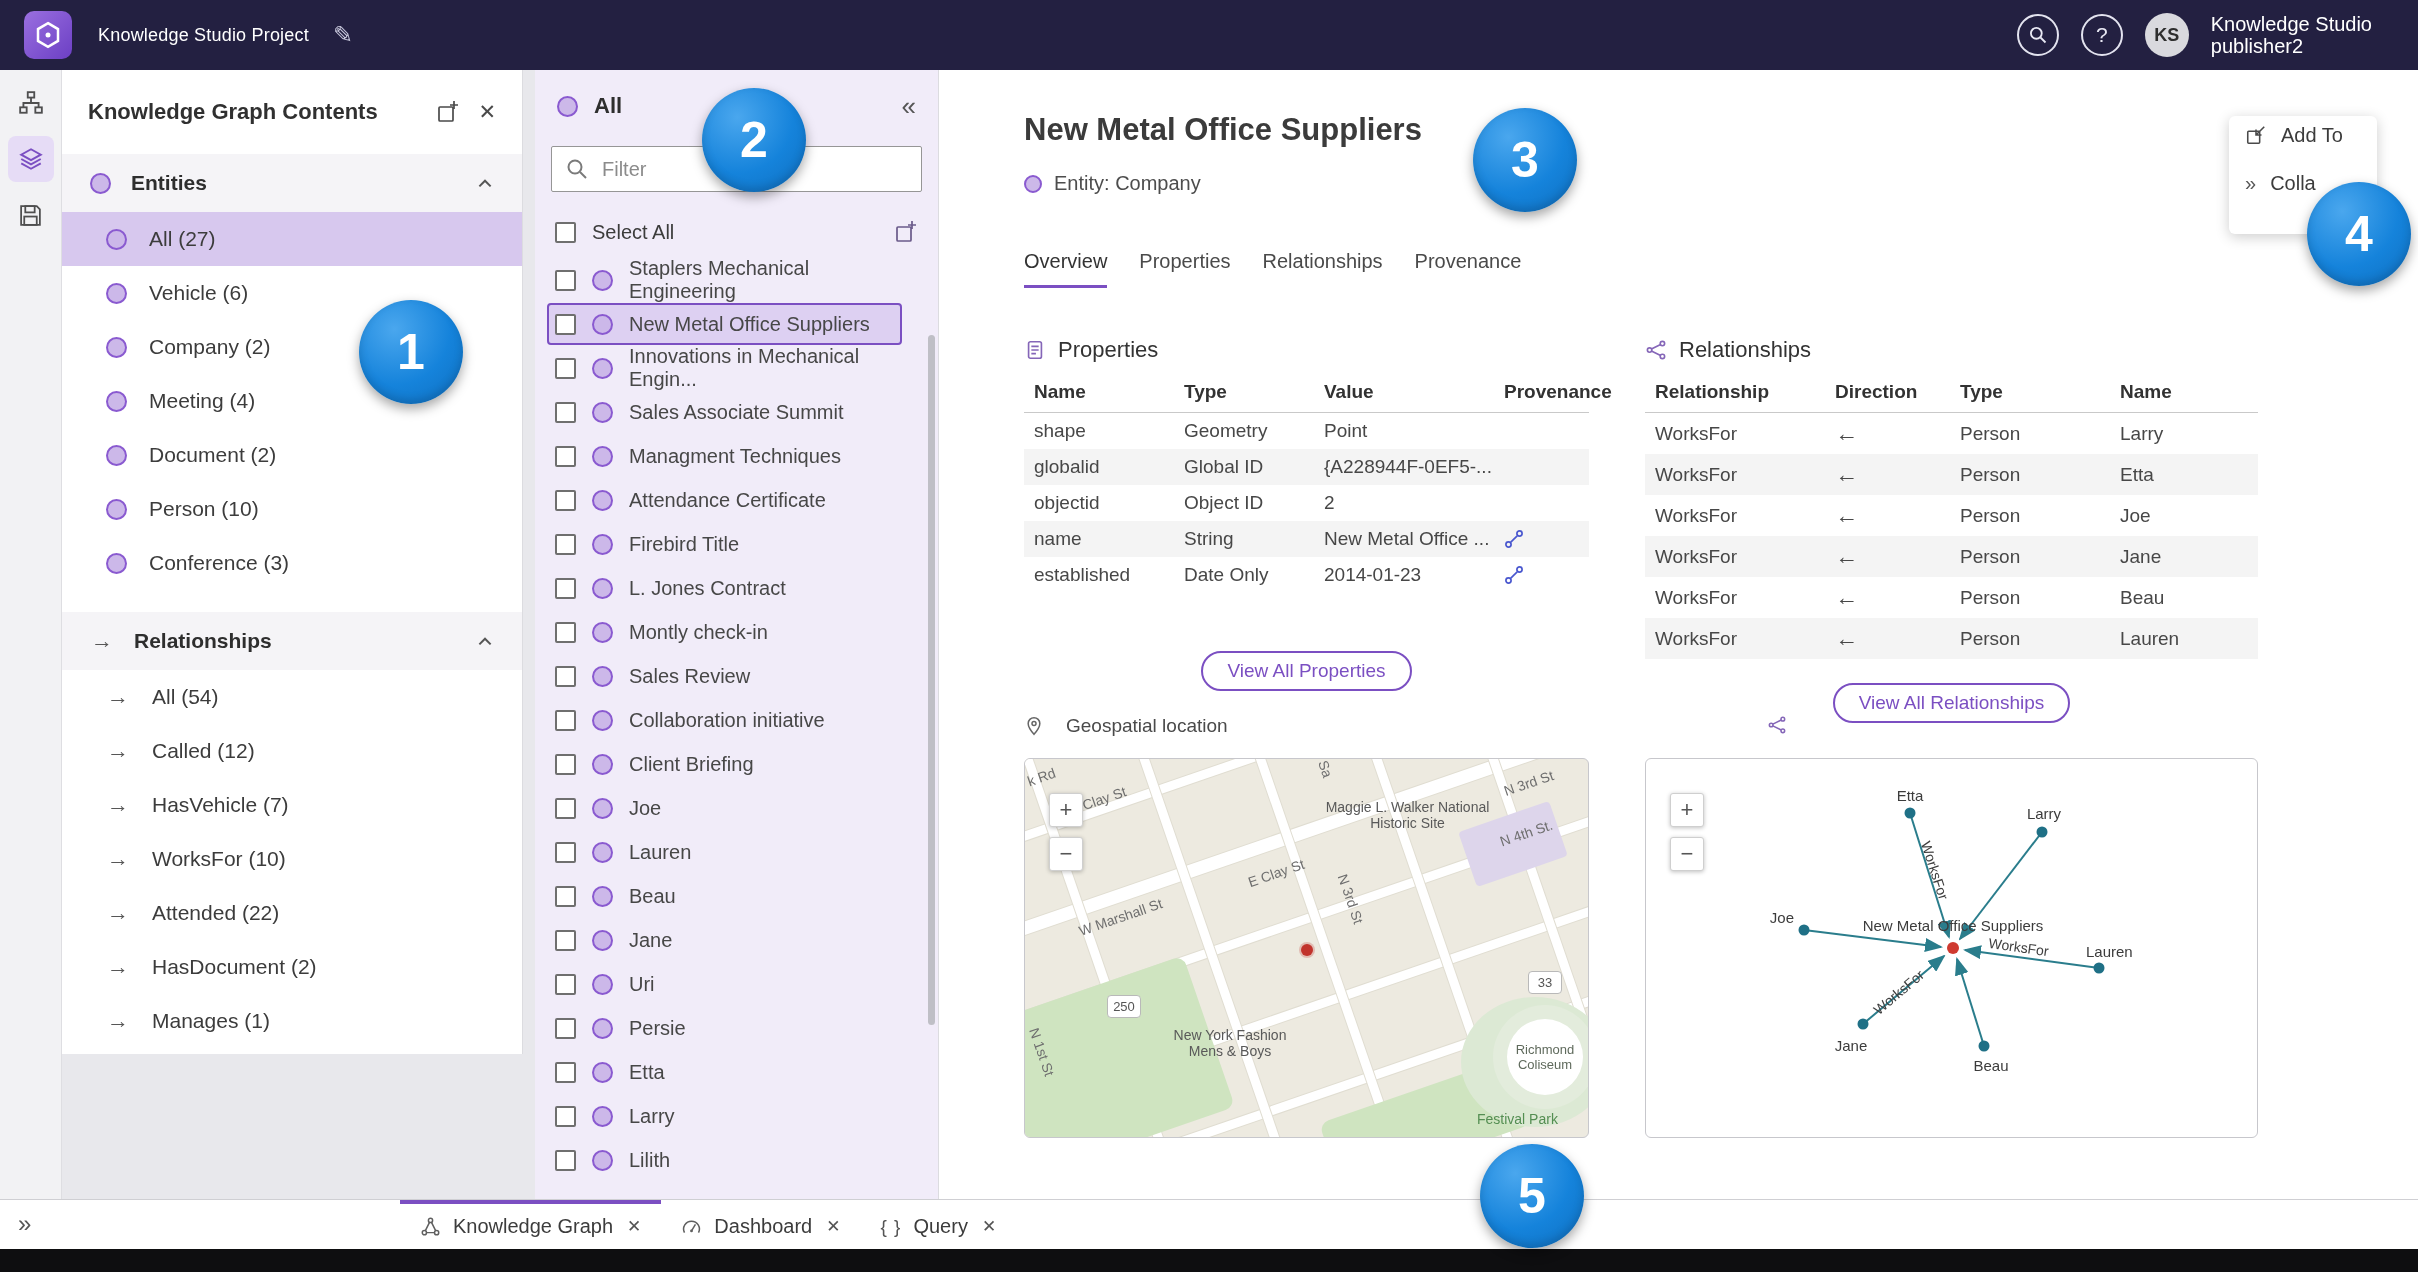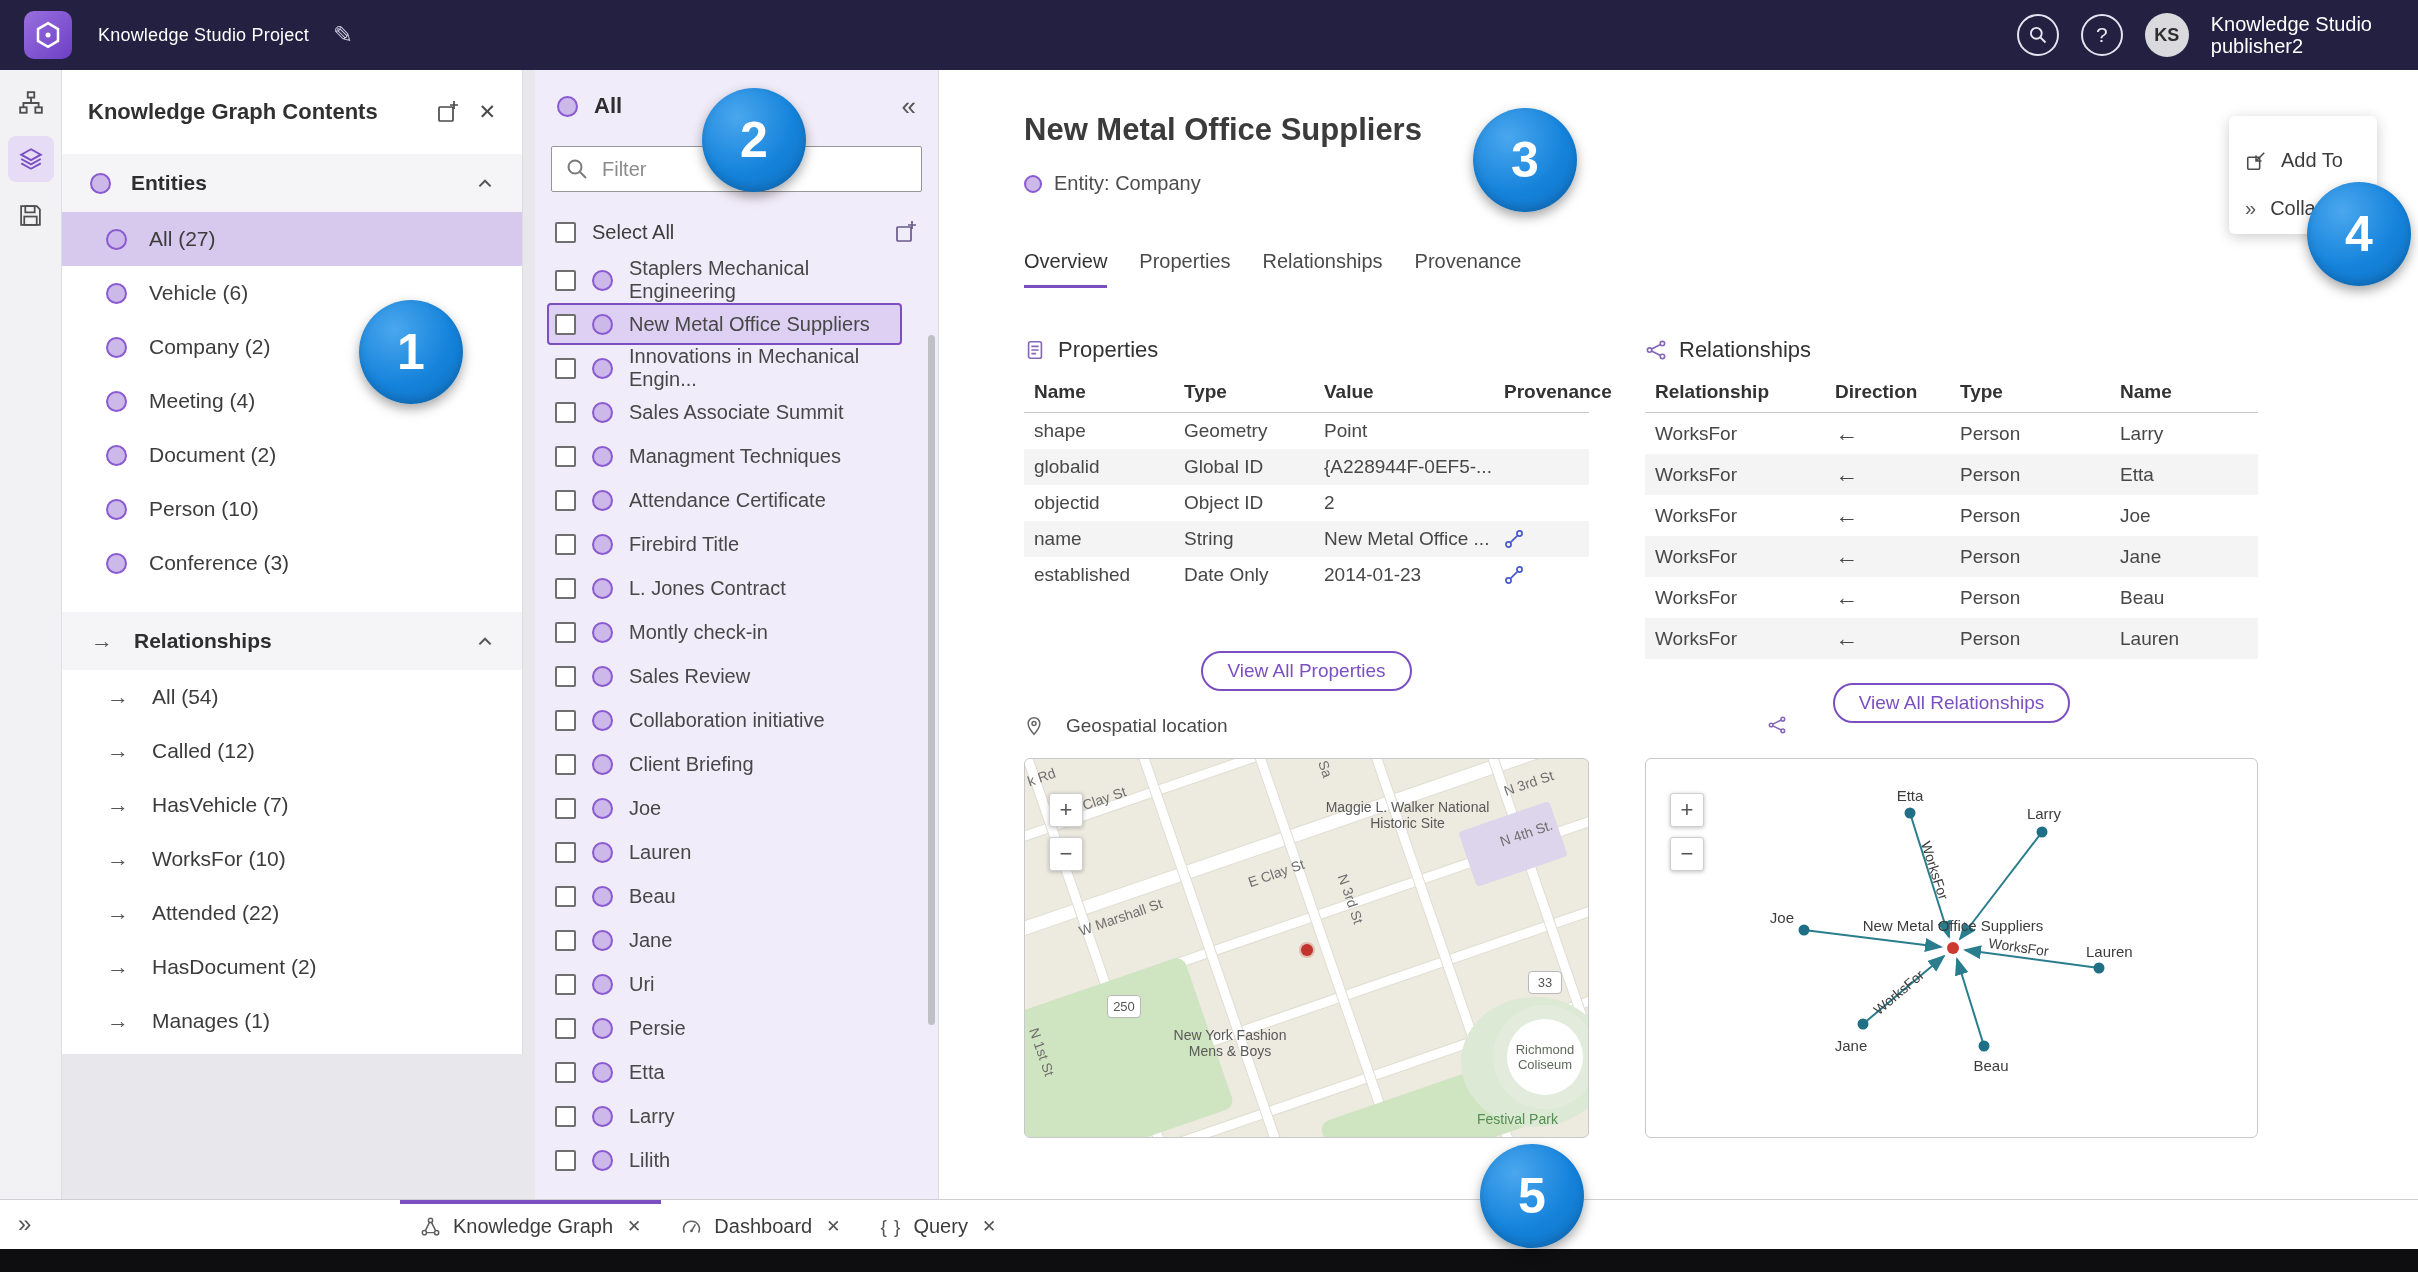--- a/index.html
+++ b/index.html
@@ -86,21 +86,21 @@
   .maplabel { position:absolute; font-size:14px; color:#6e6e6e; white-space:nowrap; }
   .maplabel.ctr { white-space:normal; text-align:center; color:#595959; }
   .maplabel.grn { color:#548e52; }
   .shield { position:absolute; width:34px; height:23px; background:#fff; border:1px solid #b9b9b9; border-radius:4px; font-size:13px; color:#555; display:flex; align-items:center; justify-content:center; }
   .mapdot { position:absolute; width:12px; height:12px; border-radius:50%; background:#c1332c; box-shadow:0 0 0 2px rgba(193,51,44,.25); }
   .coliseum { position:absolute; left:468px; top:246px; width:104px; height:104px; border-radius:50%; background:#e3ecdc; display:flex; align-items:center; justify-content:center; }
   .coliseum .inner { width:76px; height:76px; border-radius:50%; background:#ffffff; display:flex; align-items:center; justify-content:center; text-align:center; font-size:13px; color:#5f6a5c; padding:4px; }
 
   
   .floatcard { position:absolute; left:2229px; top:116px; width:148px; height:118px; background:#fff; border-radius:6px; box-shadow:0 3px 14px rgba(0,0,0,.20); z-index:30; padding-top:8px; }
-  .fc-row { height:48px; display:flex; align-items:flex-end; gap:14px; padding:0 16px; font-size:20px; color:#3c3c3c; cursor:pointer; white-space:nowrap; overflow:hidden; }
+  .fc-row { height:48px; display:flex; align-items:flex-start; gap:14px; padding:0 16px; font-size:20px; color:#3c3c3c; cursor:pointer; white-space:nowrap; overflow:hidden; }
   .fc-chev { font-size:20px; color:#555; }
 
   
   .tabbar { position:absolute; left:0; top:1199px; width:2418px; height:50px; background:#ffffff; border-top:1px solid #cfcfd3; display:flex; align-items:stretch; z-index:25; }
   .bt-exp { position:absolute; left:18px; top:10px; font-size:24px; color:#555; cursor:pointer; }
   .bt-tab { display:flex; align-items:center; gap:12px; padding:0 20px; font-size:20px; color:#3c3c3c; border-top:4px solid transparent; cursor:pointer; }
   .bt-tab.first { margin-left:400px; }
   .bt-tab.active { border-top-color:#7b4fc2; }
   .bt-x { font-size:17px; color:#555; margin-left:2px; }
   .qicon { font-size:19px; color:#555; letter-spacing:1px; }

